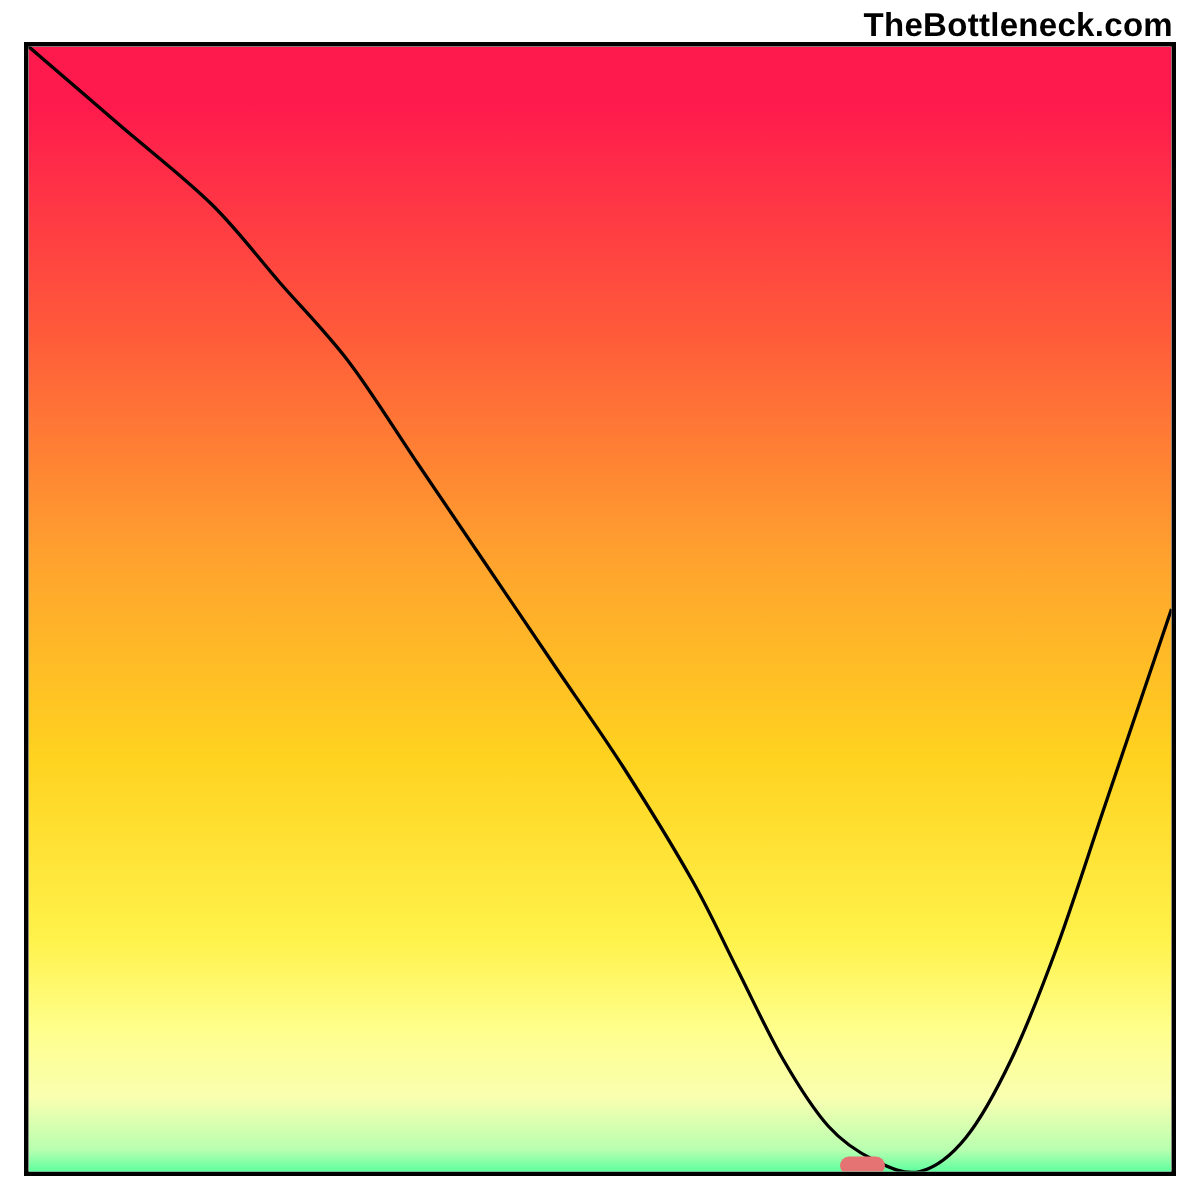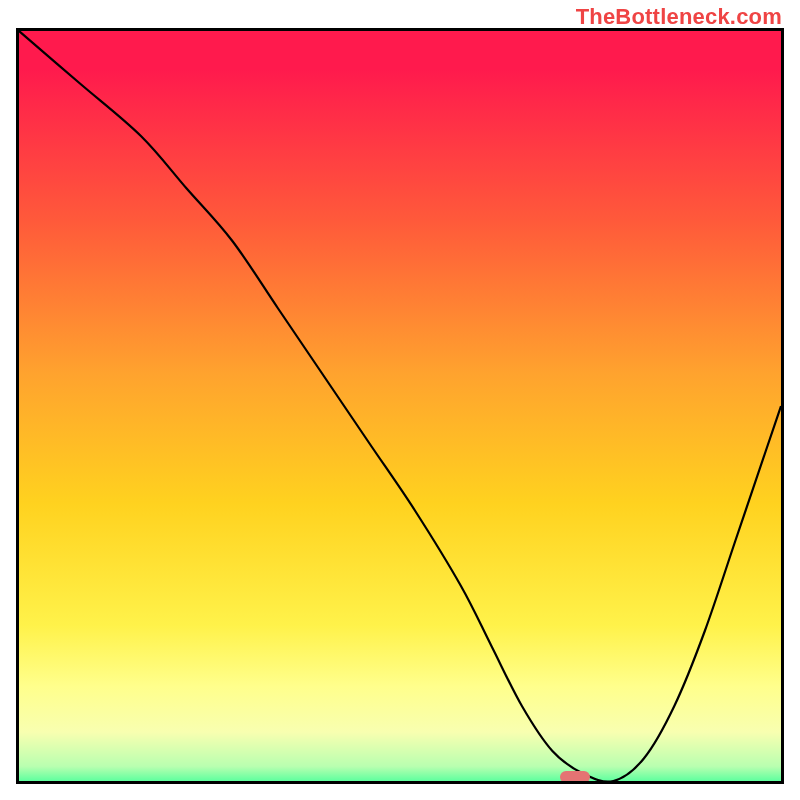--- a/index.html
+++ b/index.html
@@ -41,21 +41,21 @@
     position: absolute;
     transform: translate(-50%, -50%);
     border-radius: 999px;
   }
   .watermark {
     position: absolute;
     right: 18px;
     top: 4px;
     font-size: 22px;
     font-weight: 600;
-    color: #ef4444;
+    color: #000000;
     letter-spacing: 0.2px;
     user-select: none;
     text-align: center;
   }
 </style>
 </head>
 <body>
 
 <div class="watermark">TheBottleneck.com</div>
 

